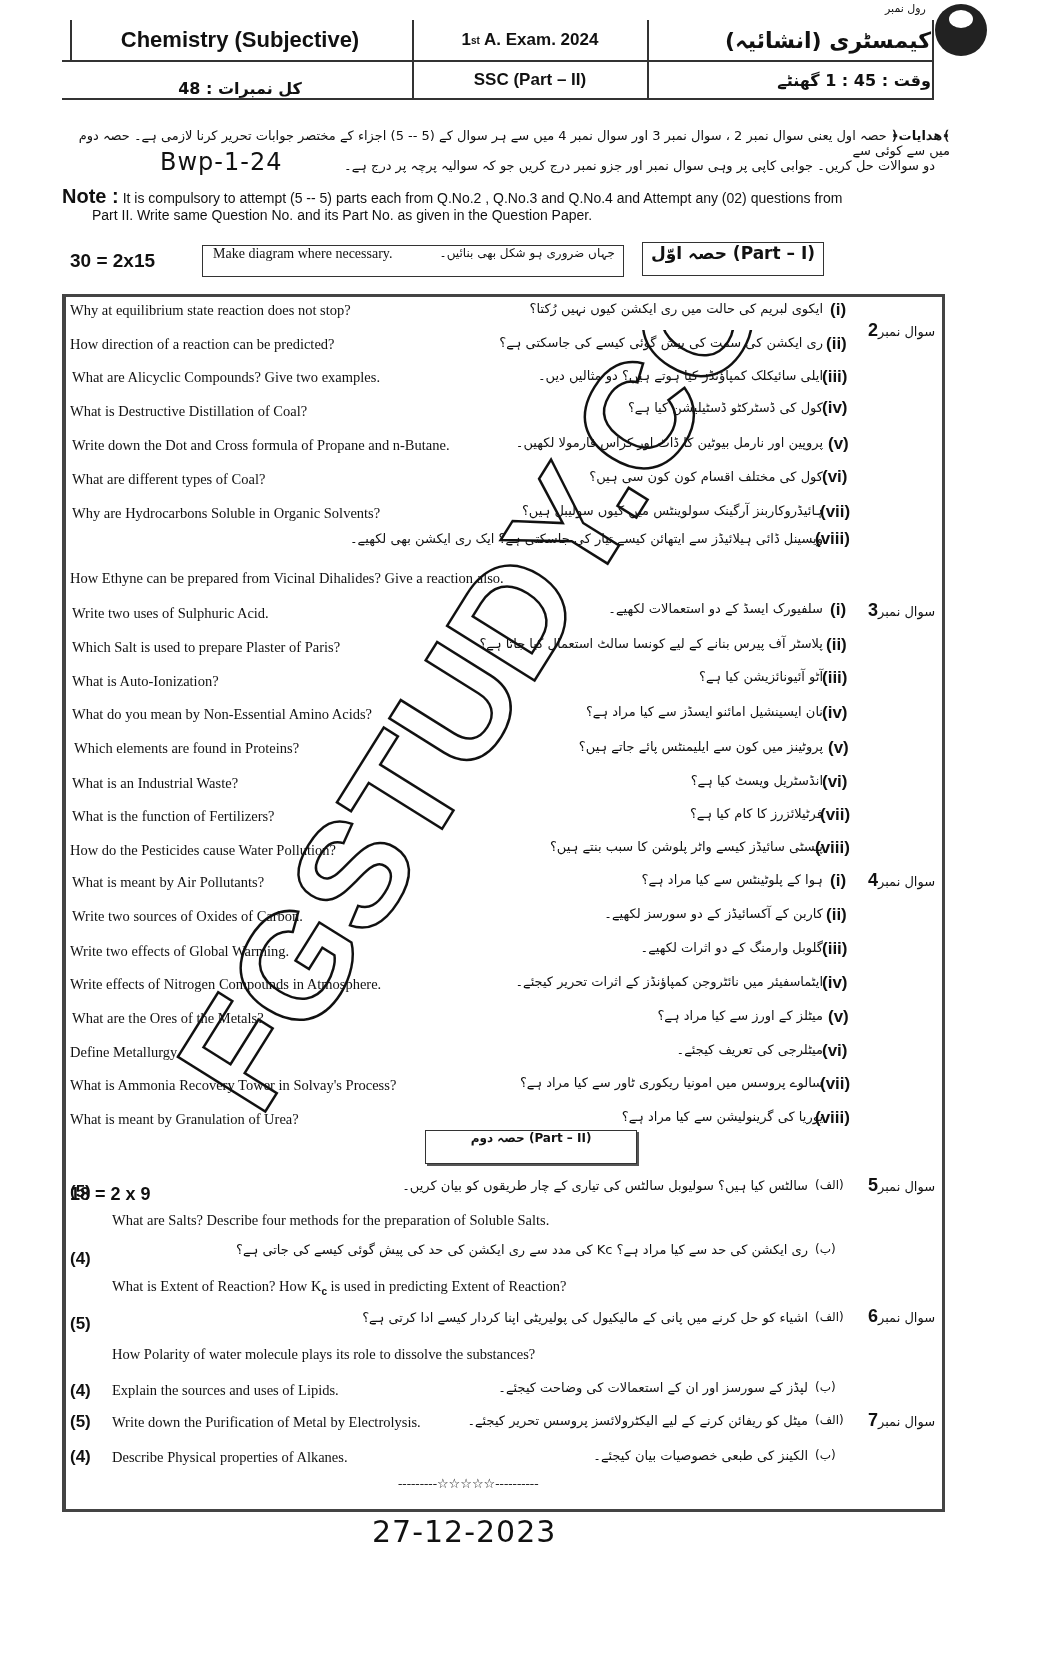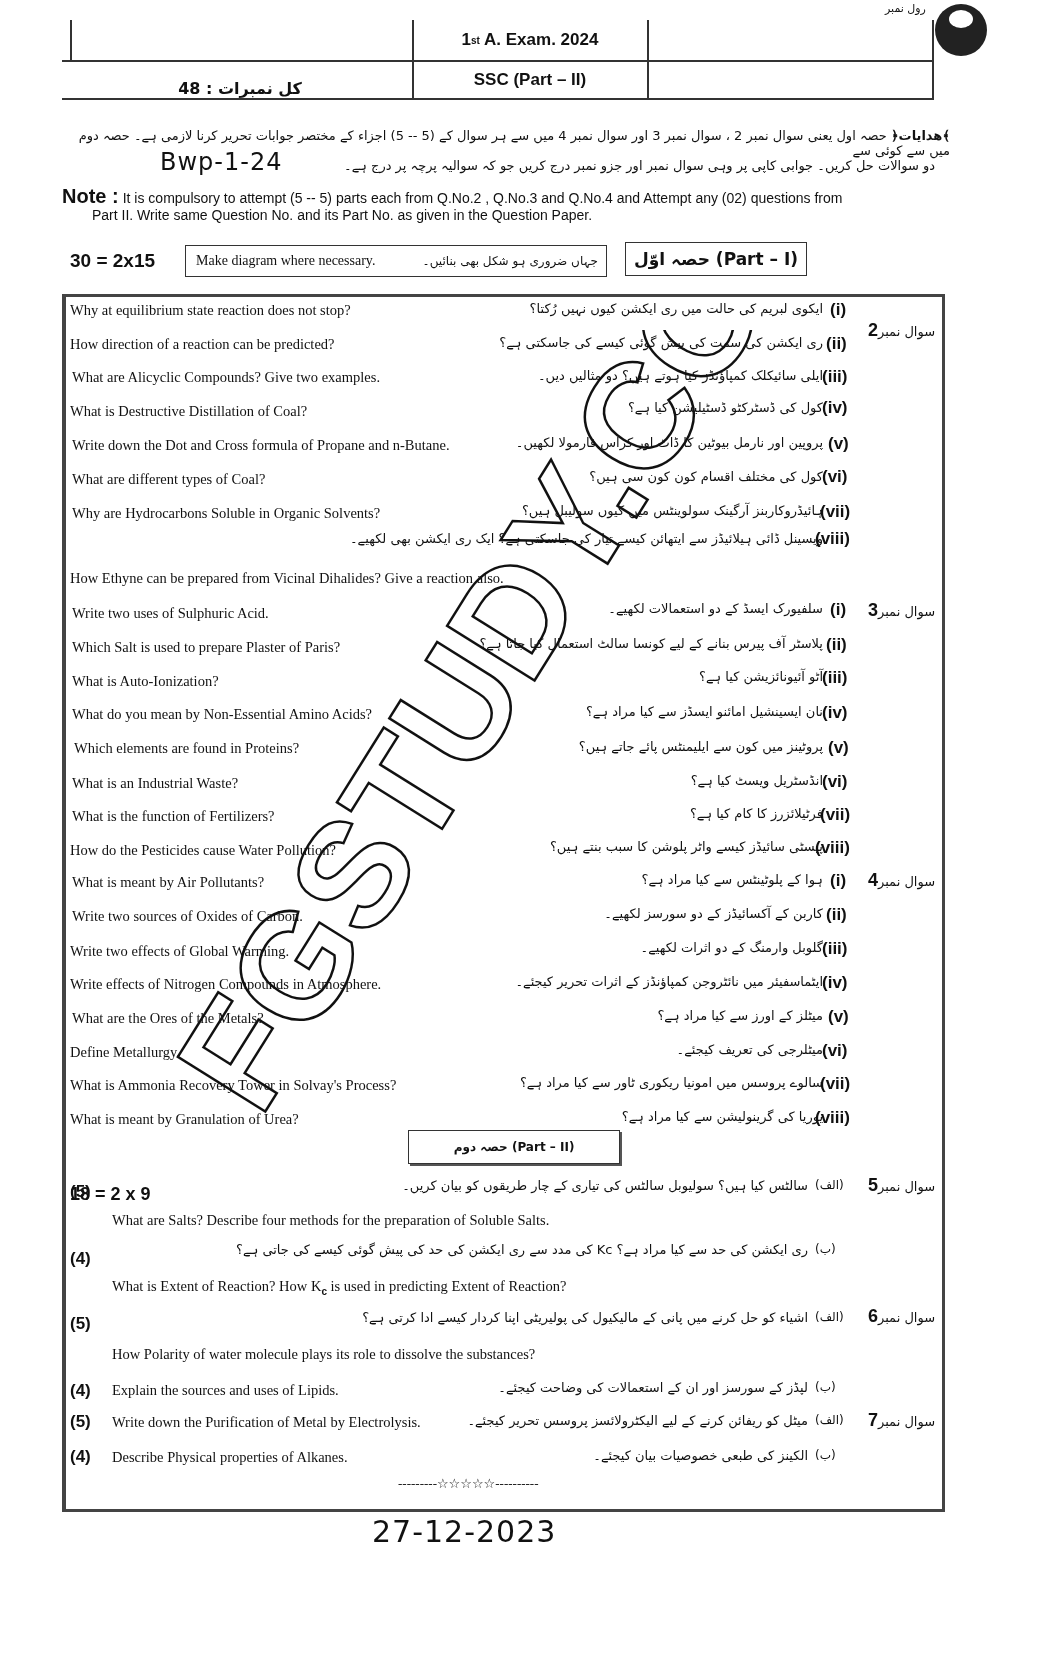--- a/index.html
+++ b/index.html
@@ -15,21 +15,21 @@
   .hdr .vline { position:absolute; width:2px; background:#333; }
   .hdr .hline { position:absolute; height:2px; background:#333; }
   .logo { position:absolute; left:935px; top:4px; width:52px; height:52px; border-radius:50%; background:#222; }
   .logo:after { content:""; position:absolute; left:14px; top:6px; width:24px; height:18px; border-radius:50%; background:#fff; }
 
   .instr-urdu { font-size:13px; }
   .note { font-size:14.5px; font-family:"Liberation Sans", sans-serif; font-weight:bold; }
   .note b.big { font-size:20px; }
   .handwrite { font-family:"DejaVu Sans", sans-serif; font-size:24px; font-weight:normal; letter-spacing:1px; }
 
-  .boxed { position:absolute; border:1.5px solid #333; display:flex; align-items:center; }
+  .boxed { position:absolute; border:1.5px solid #333; display:flex; align-items:flex-start;margin-left:17px; }
 
   .frame { position:absolute; left:62px; top:294px; width:876px; height:1212px; border:3px solid #444; border-left-width:4px; }
 
   .qen { position:absolute; font-size:14.5px; white-space:nowrap; }
   .qur { position:absolute; font-size:13px; white-space:nowrap; text-align:right; }
   .qnum { position:absolute; font-family:"Liberation Sans", sans-serif; font-weight:bold; font-size:17px; }
   .marks { position:absolute; font-family:"Liberation Sans", sans-serif; font-weight:bold; font-size:17px; }
   .formula { position:absolute; font-family:"Liberation Sans", sans-serif; font-weight:bold; font-size:18px; }
 
   .watermark { position:absolute; left:140px; top:330px; width:700px; height:800px; pointer-events:none; }
@@ -40,28 +40,31 @@
 <div class="logo"></div>
 <div class="abs urdu" style="left:885px;top:2px;font-size:11px;">رول نمبر</div>
 
 <div class="hdr">
   <div class="vline" style="left:350px;top:0;height:78px;"></div>
   <div class="vline" style="left:585px;top:0;height:78px;"></div>
   <div class="vline" style="left:870px;top:0;height:78px;"></div>
   <div class="hline" style="left:0;top:40px;width:872px;"></div>
   <div class="hline" style="left:8px;top:0;width:2px;height:40px;width:2px;"></div>
 
+  <div class="cell sans" style="left:8px;top:0;width:340px;height:40px;font-size:22px;">Chemistry (Subjective)</div>
   <div class="cell sans" style="left:352px;top:0;width:232px;height:40px;font-size:17px;">
     <span>1</span>
       <sup style="font-size:10px;">st</sup>
       <span style="white-space:pre;"> A. Exam. 2024</span>
   </div>
+  <div class="cell urdu" style="left:587px;top:0;width:282px;height:40px;font-size:22px;justify-content:flex-start;padding-right:0;">کیمسٹری (انشائیہ)</div>
 
   <div class="cell urdu" style="left:8px;top:42px;width:340px;height:52px;font-size:16px;">کل نمبرات : 48</div>
   <div class="cell sans" style="left:352px;top:42px;width:232px;height:36px;font-size:17px;">SSC (Part – II)</div>
+  <div class="cell urdu" style="left:587px;top:42px;width:282px;height:36px;font-size:16px;justify-content:flex-start;">وقت : 45 : 1 گھنٹے</div>
 </div>
 
 <div class="abs urdu instr-urdu" style="right:103px;top:128px;width:880px;text-align:right;">
   <b>﴾ھدایات﴿</b> <span>حصہ اول یعنی سوال نمبر 2 ، سوال نمبر 3 اور سوال نمبر 4 میں سے ہر سوال کے (5 -- 5) اجزاء کے مختصر جوابات تحریر کرنا لازمی ہے۔ حصہ دوم میں سے کوئی سے</span>
 </div>
 <div class="abs urdu instr-urdu" style="right:118px;top:158px;width:720px;text-align:right;">دو سوالات حل کریں۔ جوابی کاپی پر وہی سوال نمبر اور جزو نمبر درج کریں جو کہ سوالیہ پرچہ پر درج ہے۔</div>
 <div class="abs handwrite" style="left:160px;top:148px;">Bwp-1-24</div>
 
 <div class="abs note" style="left:62px;top:185px;width:900px;">
   <b class="big">Note :</b>

